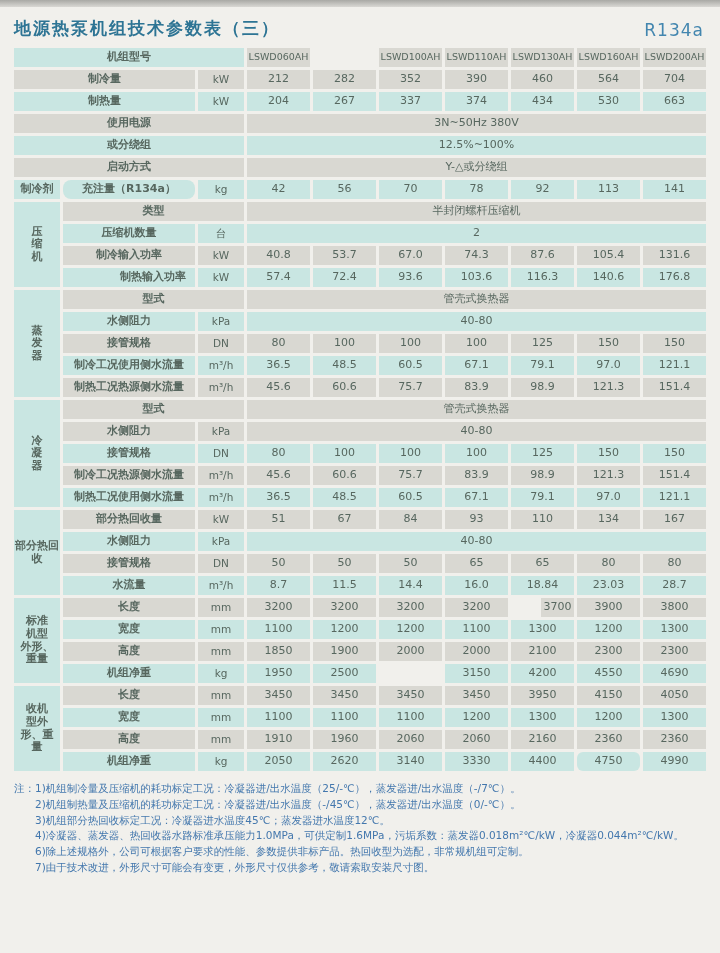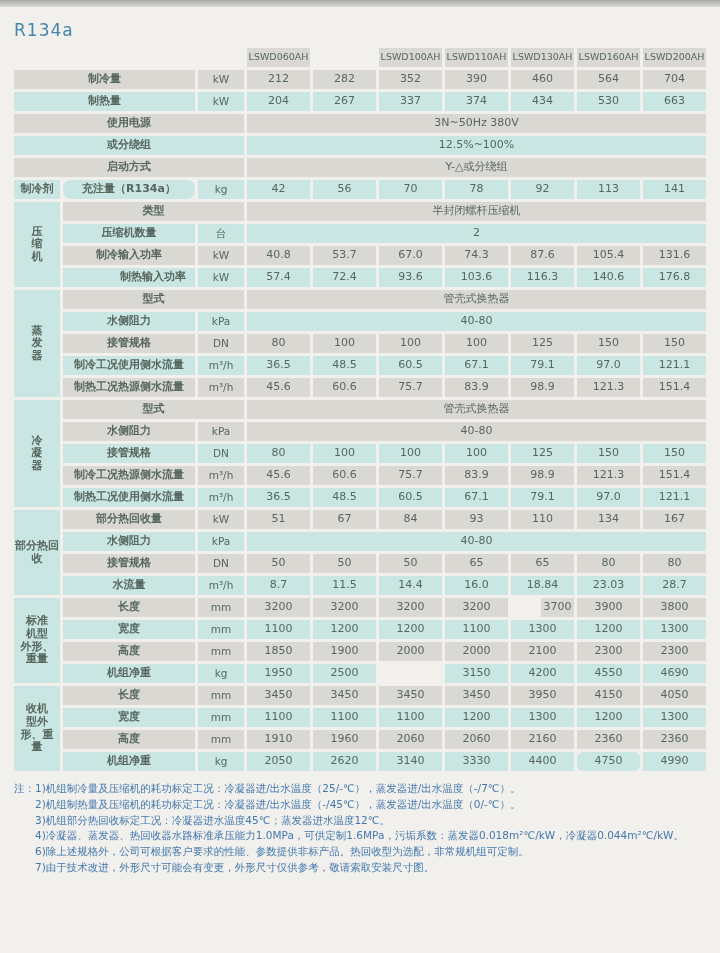--- a/index.html
+++ b/index.html
@@ -52,24 +52,26 @@
   .notes-prefix { flex: 0 0 auto; white-space: nowrap; }
   .note-items { flex: 1 1 auto; }
   .note-item { padding-left: 14px; text-indent: -14px; }
 </style>
 </head>
 <body>
 
 <div class="scan-strip"></div>
 
 <div class="title-row">
+  <div class="page-title">地源热泵机组技术参数表（三）</div>
   <div class="refrigerant">R134a</div>
 </div>
 
 <div class="spec-table" id="spec-table">
+    <div class="cell c lbl" style="grid-area: 1 / 1 / auto / span 3;">机组型号</div>
     <div class="cell g model" style="grid-area: 1 / 4;">LSWD060AH</div>
     <div class="cell g model" style="grid-area: 1 / 5; margin-top: 21px;">LSWD080AH</div>
     <div class="cell g model" style="grid-area: 1 / 6;">LSWD100AH</div>
     <div class="cell g model" style="grid-area: 1 / 7;">LSWD110AH</div>
     <div class="cell g model" style="grid-area: 1 / 8;">LSWD130AH</div>
     <div class="cell g model" style="grid-area: 1 / 9;">LSWD160AH</div>
     <div class="cell g model" style="grid-area: 1 / 10;">LSWD200AH</div>
     <div class="cell g lbl" style="grid-area: 2 / 1 / auto / span 2;">制冷量</div>
     <div class="cell g unit" style="grid-area: 2 / 3;">kW</div>
     <div class="cell g val" style="grid-area: 2 / 4;">212</div>

